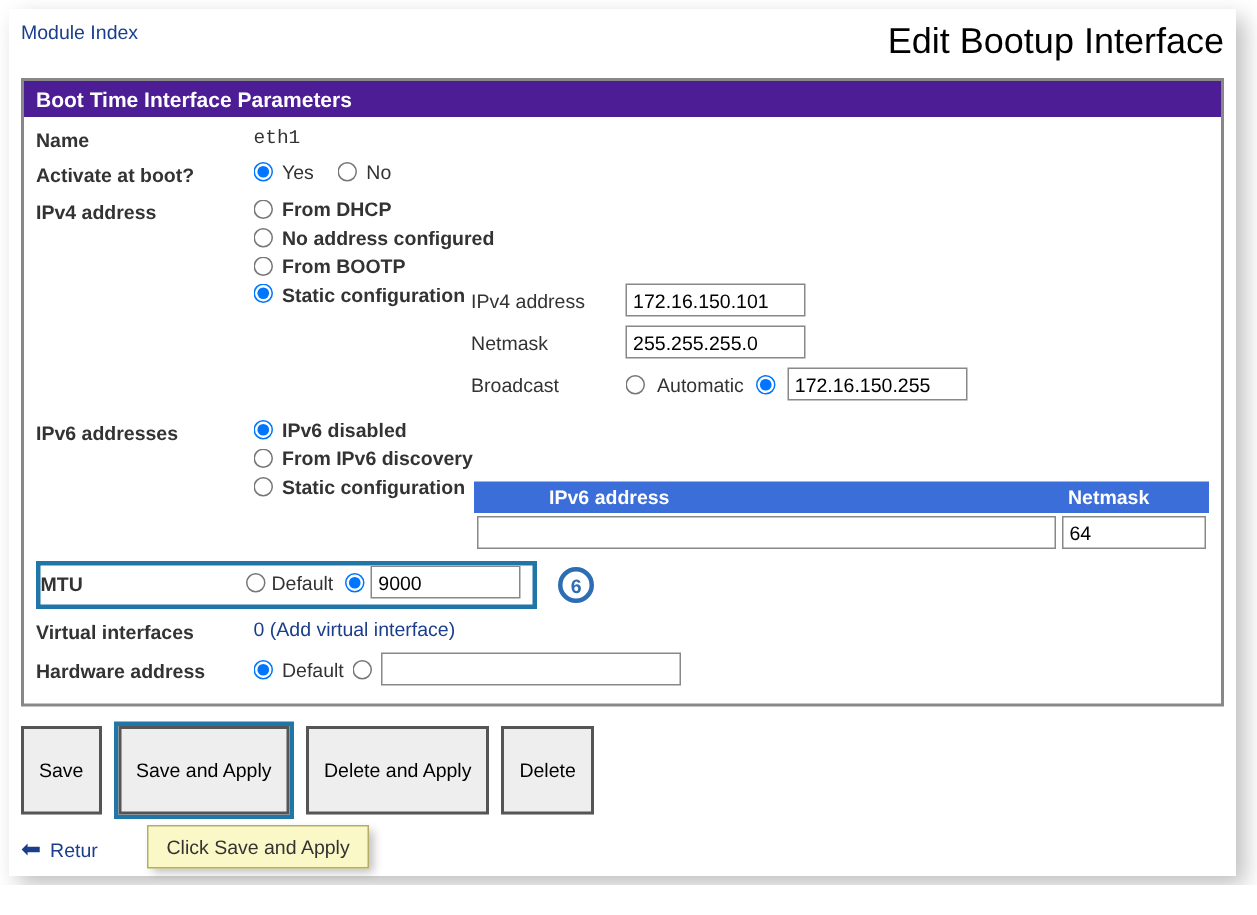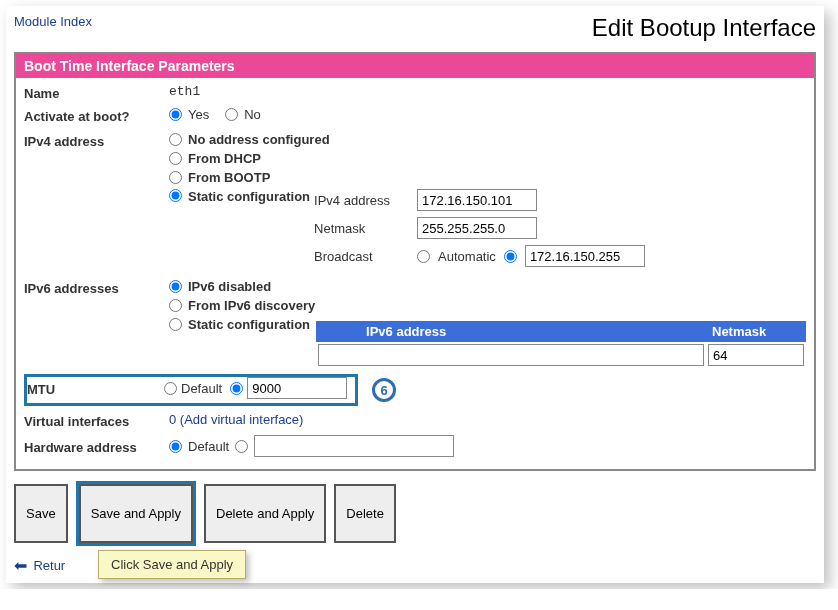--- a/index.html
+++ b/index.html
@@ -2,21 +2,21 @@
 <html><head>
   <meta charset="utf-8">
   <style>
     * { box-sizing: border-box; margin: 0; padding: 0; }
     body { font-family: Arial, Helvetica, sans-serif; font-size: 13px; color: #333; }
     .page { width: 818px; margin: 6px; padding: 8px; box-shadow: 6px 6px 14px rgba(0,0,0,0.25); background: #fff; }
     .top-row { display: flex; justify-content: space-between; align-items: flex-start; margin-bottom: 10px; }
     .module-index { color: #1a3e8c; font-size: 13px; cursor: pointer; }
     .page-title { font-size: 24px; font-weight: normal; color: #000; }
     .params-box { border: 2px solid #888; }
-    .params-header { background: #ec4899; color: #fff; font-weight: bold; font-size: 14px; padding: 4px 8px; }
+    .params-header { background: #4c1d95; color: #fff; font-weight: bold; font-size: 14px; padding: 4px 8px; }
     .params-body { padding: 6px 8px; }
     .row { display: flex; align-items: flex-start; margin-bottom: 6px; }
     .label-col { width: 145px; font-weight: bold; font-size: 13px; padding-top: 2px; }
     .val-col { flex: 1; }
     .mono { font-family: "Courier New", monospace; }
     .radio-line { display: flex; align-items: center; gap: 6px; margin-bottom: 4px; font-weight: bold; }
     .radio-line.normal { font-weight: normal; }
     .radio-line input[type="radio"] { margin: 0; }
     .field-row { display: flex; align-items: center; margin-bottom: 6px; gap: 8px; }
     .field-label { width: 95px; text-align: left; font-size: 13px; }
@@ -70,25 +70,25 @@
               <span>No</span>
             </label>
         </div>
       </div>
 
       <div class="row">
         <div class="label-col">IPv4 address</div>
         <div class="val-col">
           <div class="radio-line">
               <input type="radio" name="ipv4" style="">
-              <span>No address configured</span>
+              <span>From DHCP</span>
             </div>
           <div class="radio-line">
               <input type="radio" name="ipv4" style="">
-              <span>From DHCP</span>
+              <span>No address configured</span>
             </div>
           <div class="radio-line">
               <input type="radio" name="ipv4" style="">
               <span>From BOOTP</span>
             </div>
           <div class="ipv4-static-row">
             <div class="radio-line" style="align-items:flex-start">
                 <input type="radio" name="ipv4" checked="" style="">
                 <span>Static configuration</span>
               </div>

